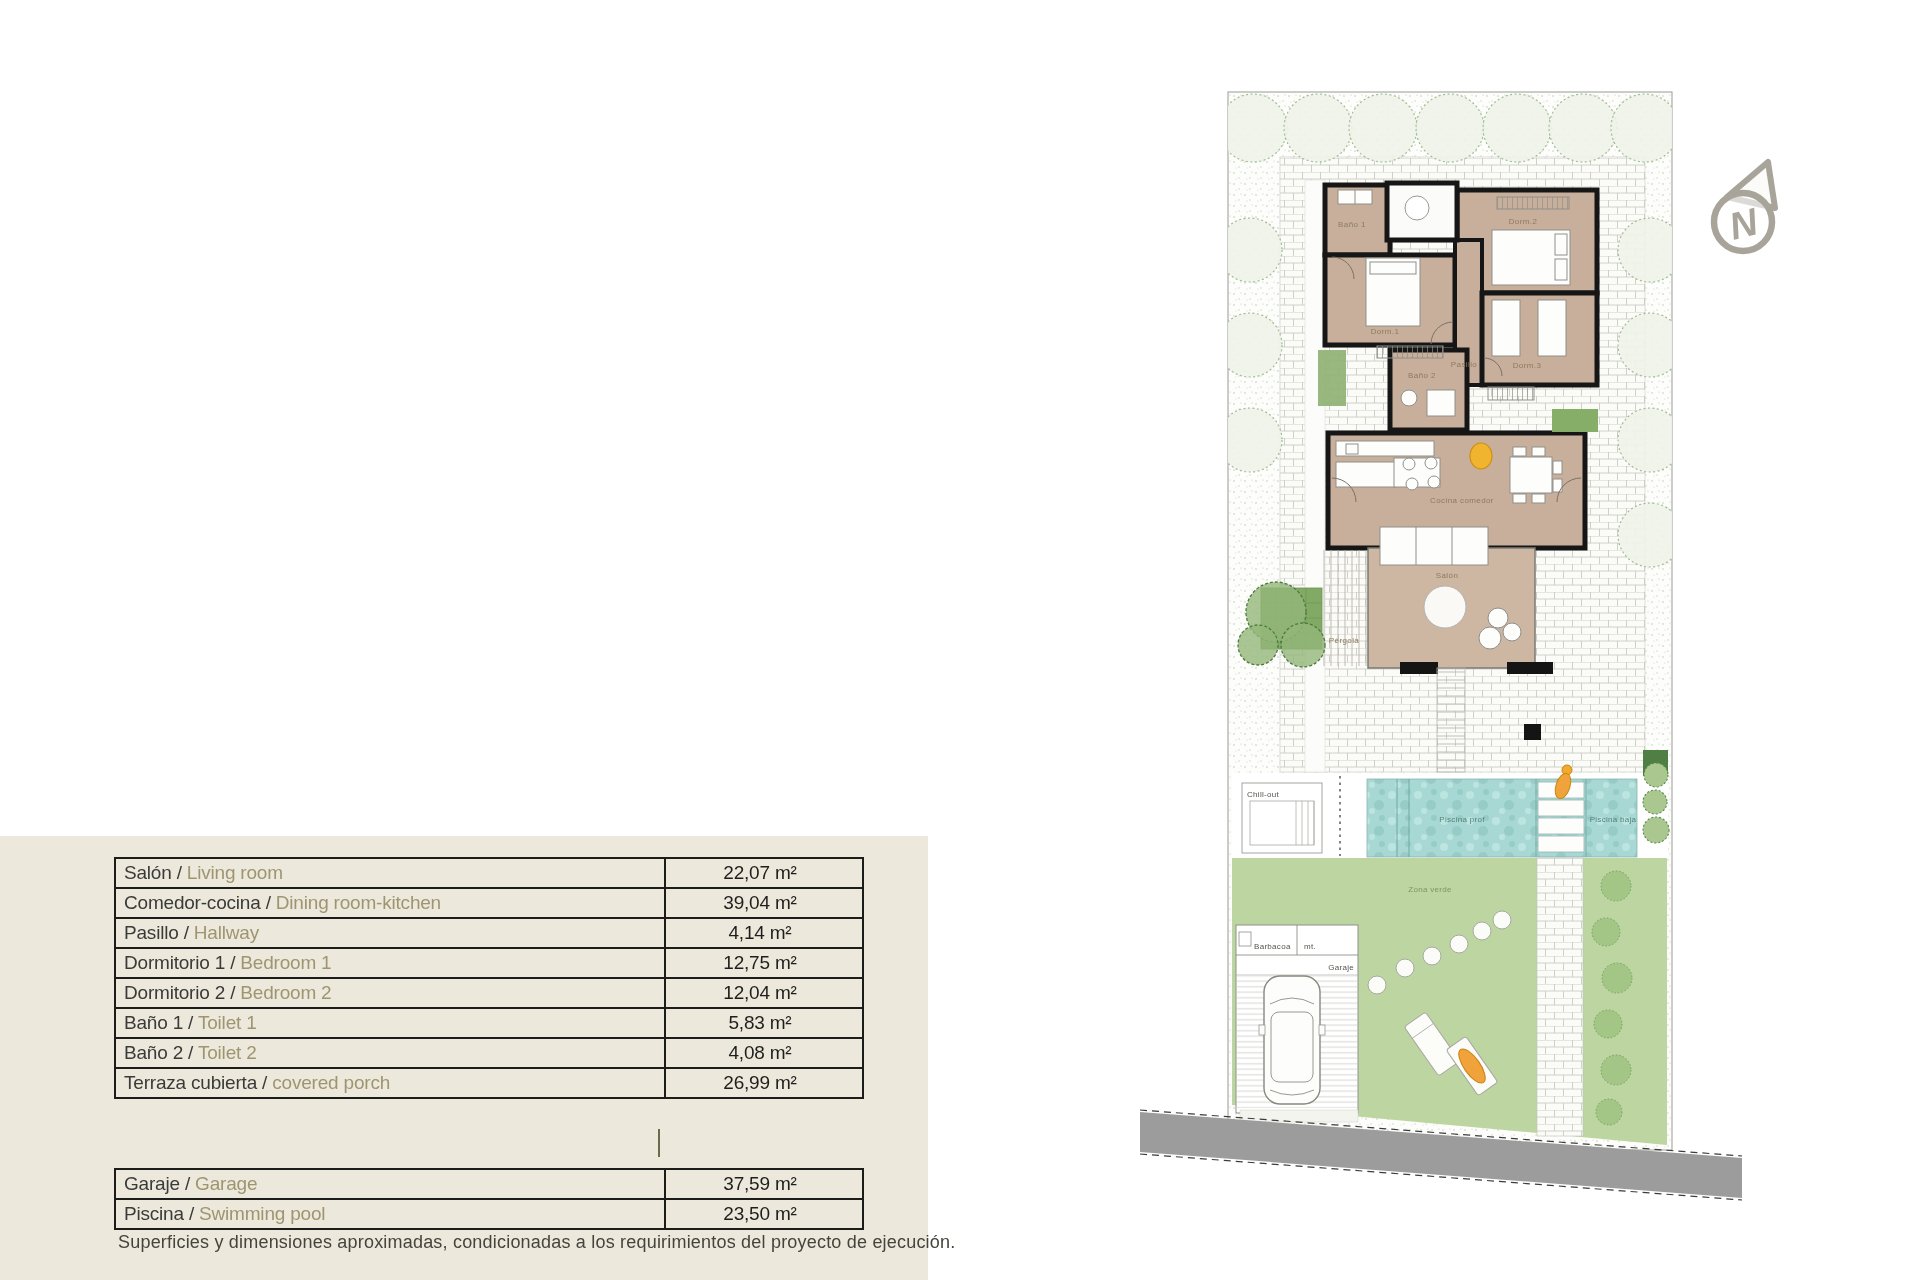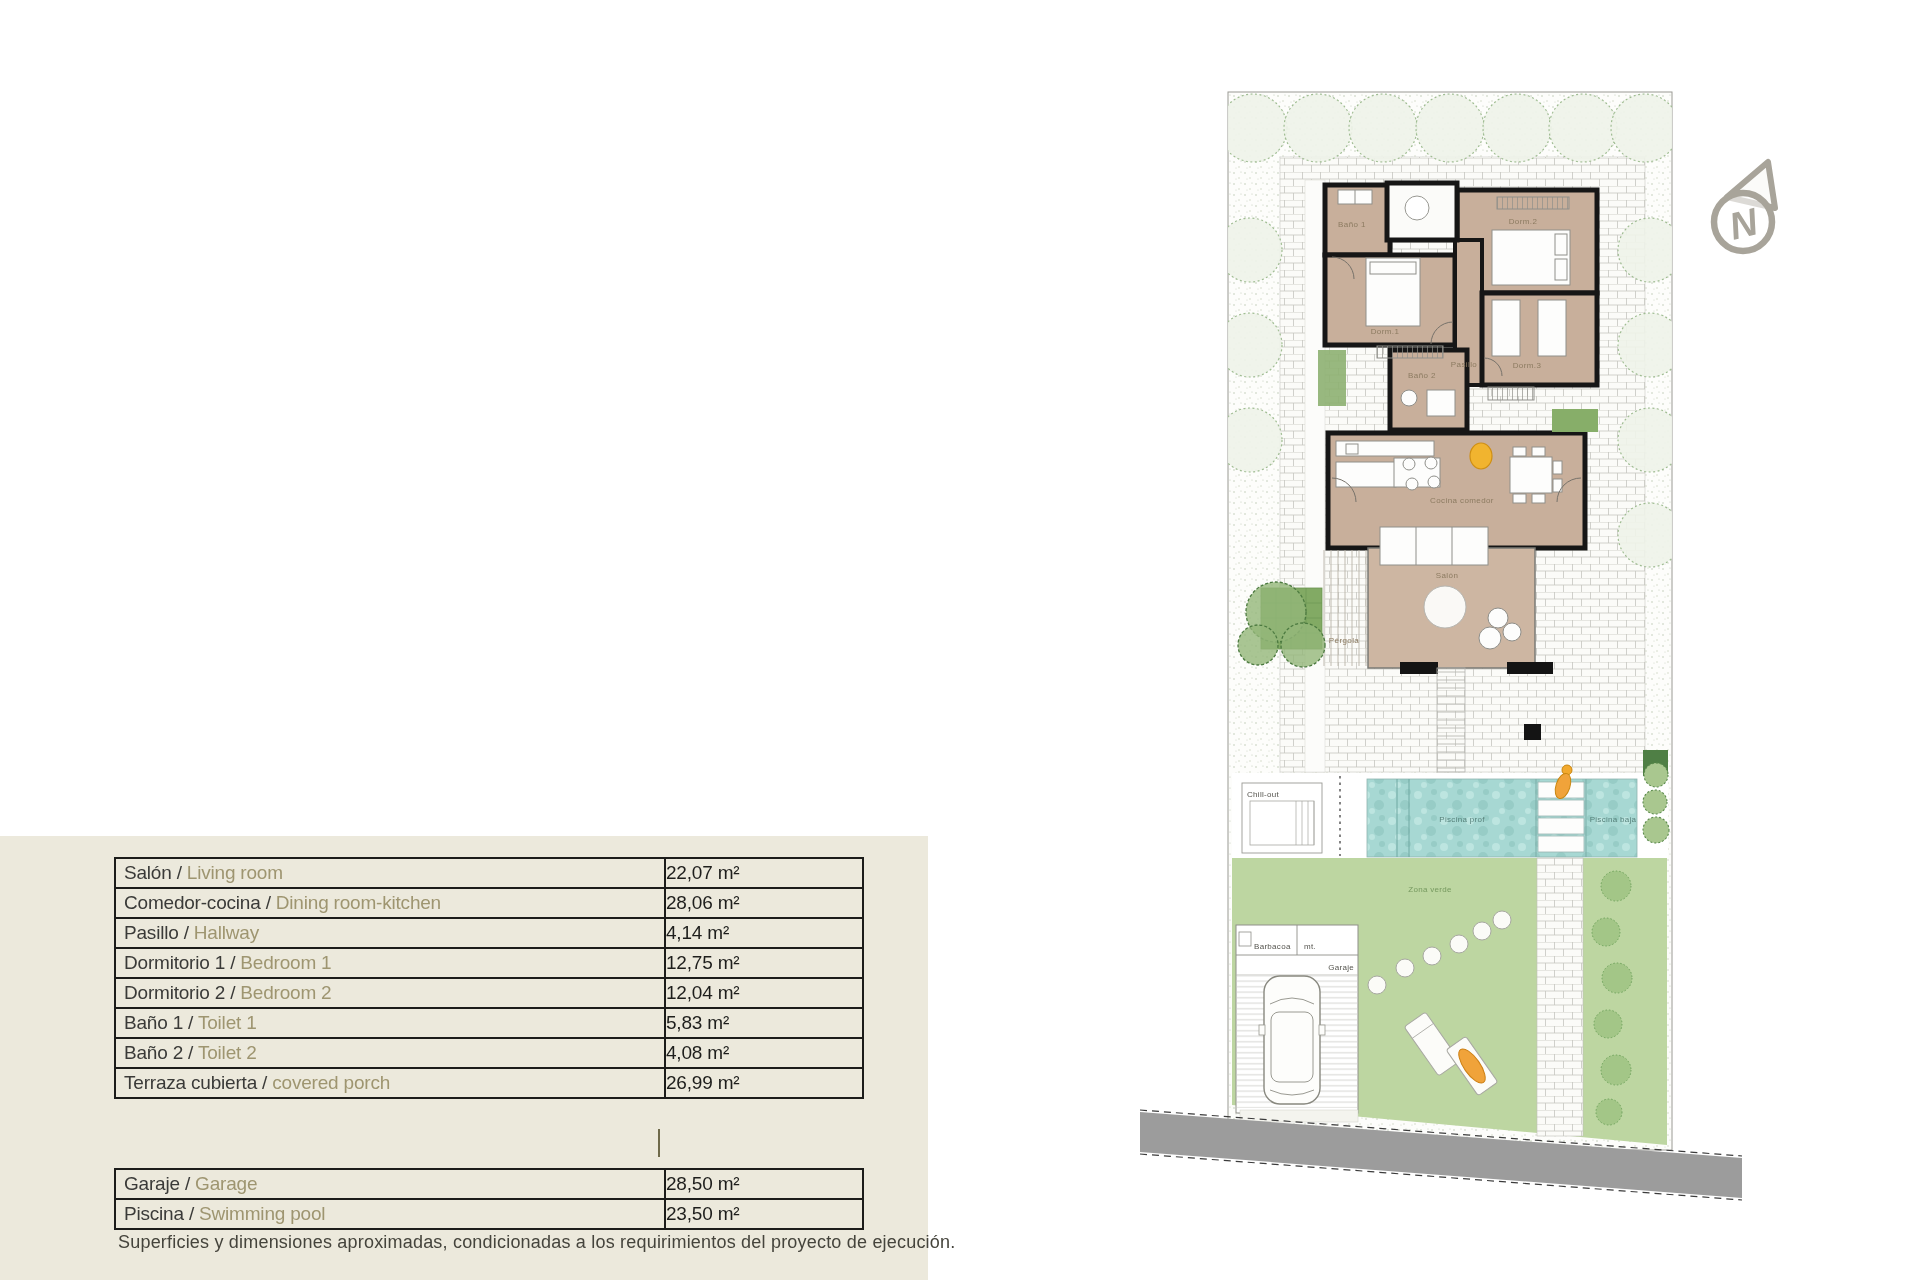--- a/index.html
+++ b/index.html
@@ -5,21 +5,21 @@
   html,body{margin:0;padding:0;}
   body{
     width:1920px;height:1280px;position:relative;background:#ffffff;
     font-family:"Liberation Sans", sans-serif;overflow:hidden;
   }
   .beige-panel{position:absolute;left:0;top:836px;width:928px;height:444px;background:#ece9dc;}
   .areas-table{position:absolute;left:114px;border-collapse:collapse;table-layout:fixed;}
   .areas-table td{border:2px solid #1c1c1a;height:28px;padding:0;vertical-align:middle;
     font-size:19px;letter-spacing:-0.2px;white-space:nowrap;}
   .areas-table td.label-cell{width:540px;padding-left:8px;}
-  .areas-table td.area-cell{width:188px;text-align:left;padding-right:8px;color:#1e1e1c;}
+  .areas-table td.area-cell{width:188px;text-align:center;padding-right:8px;color:#1e1e1c;}
   .es{color:#3a3a38;}
   .en{color:#9e9570;}
   #table-main{top:857px;}
   #table-extra{top:1168px;}
   .table-gap{position:absolute;left:114px;top:1129px;width:734px;height:28px;}
   .table-gap .divider{position:absolute;left:544px;top:0;width:2px;height:28px;background:#6f6a4a;}
   .footnote{position:absolute;left:118px;top:1232px;font-size:18px;color:#45443c;letter-spacing:0.2px;}
   .plan-wrap{position:absolute;left:1100px;top:60px;width:720px;height:1160px;}
   svg text{font-family:"Liberation Sans", sans-serif;}
   .room-label{fill:#8c7b61;font-size:8px;letter-spacing:0.4px;}
@@ -33,21 +33,21 @@
 <div class="beige-panel"></div>
 
 <table class="areas-table" id="table-main">
   <tbody id="main-rows">
       <tr>
         <td class="label-cell"><span class="es">Salón /</span><span class="en"> Living room</span></td>
         <td class="area-cell">22,07 m²</td>
       </tr>
       <tr>
         <td class="label-cell"><span class="es">Comedor-cocina /</span><span class="en"> Dining room-kitchen</span></td>
-        <td class="area-cell">28,06 m²</td>
+        <td class="area-cell">39,04 m²</td>
       </tr>
       <tr>
         <td class="label-cell"><span class="es">Pasillo /</span><span class="en"> Hallway</span></td>
         <td class="area-cell">4,14 m²</td>
       </tr>
       <tr>
         <td class="label-cell"><span class="es">Dormitorio 1 /</span><span class="en"> Bedroom 1</span></td>
         <td class="area-cell">12,75 m²</td>
       </tr>
       <tr>
@@ -70,21 +70,21 @@
 </table>
 
 <div class="table-gap">
   <div class="divider"></div>
 </div>
 
 <table class="areas-table" id="table-extra">
   <tbody id="extra-rows">
       <tr>
         <td class="label-cell"><span class="es">Garaje /</span><span class="en"> Garage</span></td>
-        <td class="area-cell">28,50 m²</td>
+        <td class="area-cell">37,59 m²</td>
       </tr>
       <tr>
         <td class="label-cell"><span class="es">Piscina /</span><span class="en"> Swimming pool</span></td>
         <td class="area-cell">23,50 m²</td>
       </tr>
     </tbody>
 </table>
 
 <div class="footnote">Superficies y dimensiones aproximadas, condicionadas a los requirimientos del proyecto de ejecución.</div>
 

